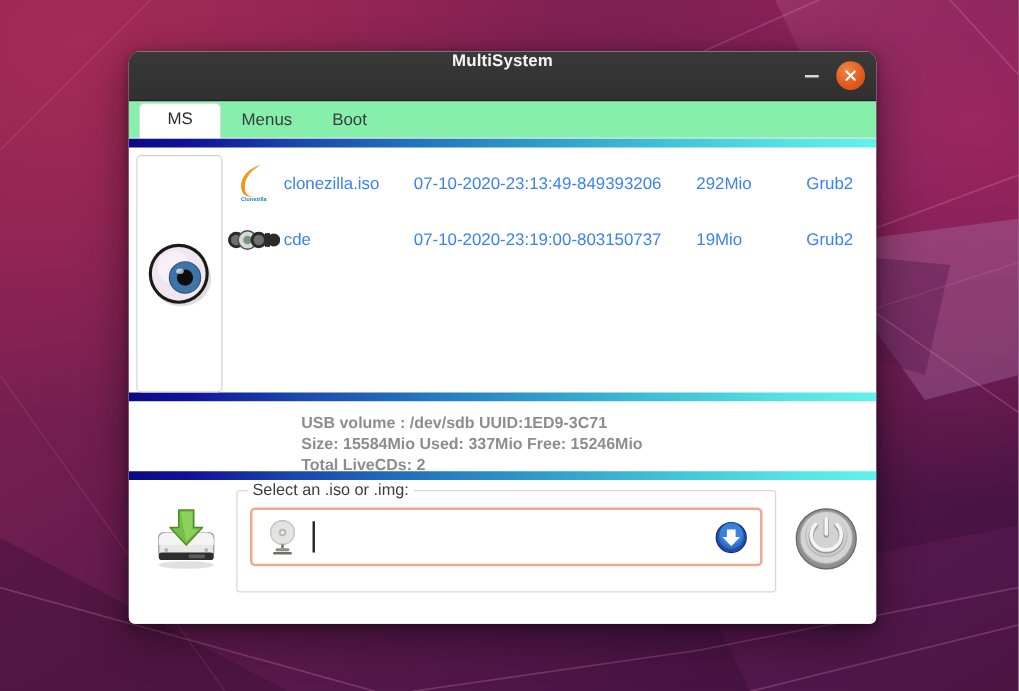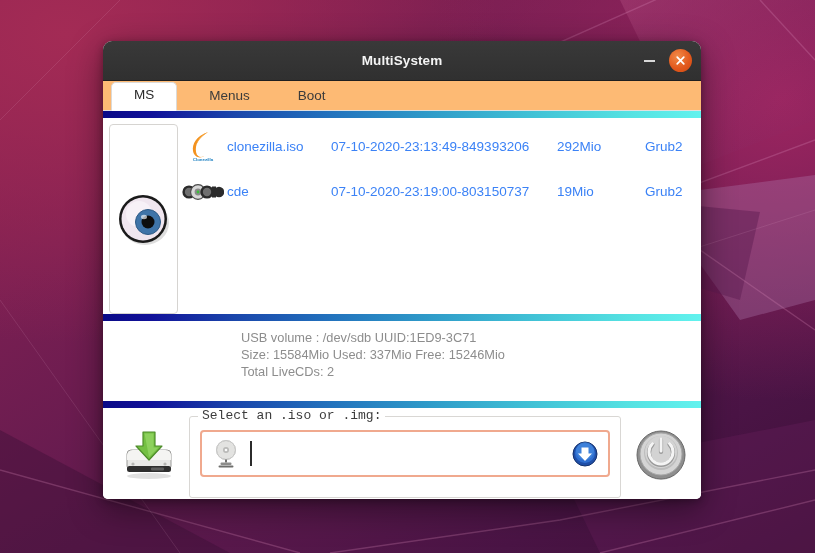--- a/index.html
+++ b/index.html
@@ -37,21 +37,20 @@
     background: #fff;
   }
 
   
   #titlebar {
     position: relative;
     height: 39px;
     background: linear-gradient(180deg,#393939 0%, #303030 100%);
     border-bottom: 1px solid #1f1f1f;
     display: flex;
-    align-items: center;
     justify-content: center;
   }
   #window-title {
     color: #f4f4f4;
     font-size: 13.5px;
     font-weight: bold;
     letter-spacing: 0.1px;
   }
   .win-btns {
     position: absolute;
@@ -76,31 +75,31 @@
     border-radius: 50%;
     background: radial-gradient(circle at 38% 32%, #f08a48 0%, #e2581c 58%, #cf4a13 100%);
     display: flex; align-items: center; justify-content: center;
     cursor: pointer;
   }
   .btn-close svg { display:block; }
 
   
   #tabstrip {
     height: 30px;
-    background: #fdba74;
+    background: #86efac;
     display: flex;
     align-items: flex-end;
     padding-left: 8px;
     border-bottom: 1px solid #e2e0de;
     box-sizing: border-box;
   }
   .tab {
     font-size: 13.5px;
     color: #3b3b3b;
-    padding: 4px 16px 6px 32px;
+    padding: 4px 16px 6px 16px;
     cursor: pointer;
     line-height: 18px;
     border-radius: 5px 5px 0 0;
     position: relative;
     top: 1px;
   }
   .tab.active {
     background: #ffffff;
     border: 1px solid #dcdad7;
     border-bottom: 1px solid #ffffff;
@@ -158,22 +157,23 @@
   }
   .cell-icon { width: 48px; flex: 0 0 48px; display:flex; align-items:center; justify-content:center; }
   .cell-name { width: 104px; flex: 0 0 104px; }
   .cell-date { width: 226px; flex: 0 0 226px; }
   .cell-size { width: 64px; flex: 0 0 64px; }
   .cell-boot { width: 60px; flex: 0 0 60px; margin-left: 24px; }
 
   
   #info-block {
     padding: 8px 0 8px 138px;
-    height: 80px;
-    box-sizing: border-box;
+    height: 56px;
+    box-sizing: border-box;
+    font-weight: bold;
   }
   .info-line {
     font-size: 12.8px;
     color: #8d8d8d;
     line-height: 17px;
     white-space: nowrap;
   }
 
   
   #bottom-panel {
@@ -195,21 +195,20 @@
   }
   #iso-legend {
     position: absolute;
     top: -9px;
     left: 8px;
     background: #ffffff;
     padding: 0 4px;
     font-size: 13px;
     color: #3c3c3c;
     line-height: 16px;
-    font-family: Liberation Mono, monospace;
   }
   #iso-field {
     border: 2px solid #f0a98e;
     border-radius: 4px;
     background: #ffffff;
     height: 47px;
     display: flex;
     align-items: center;
     padding: 0 8px 0 6px;
     box-sizing: border-box;

